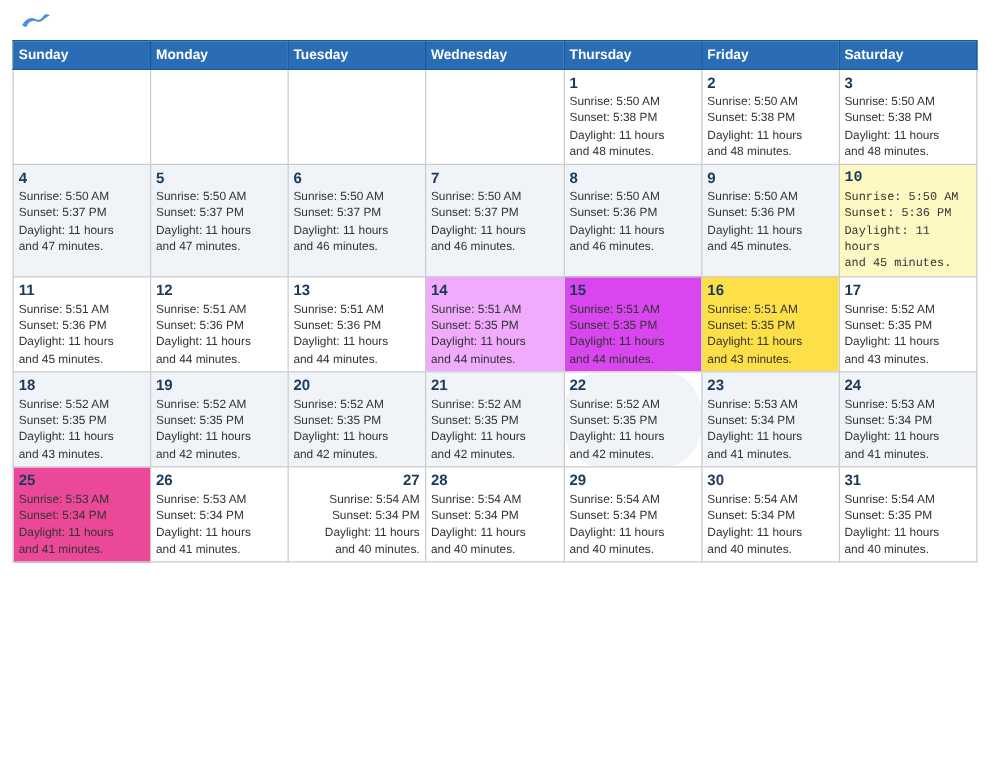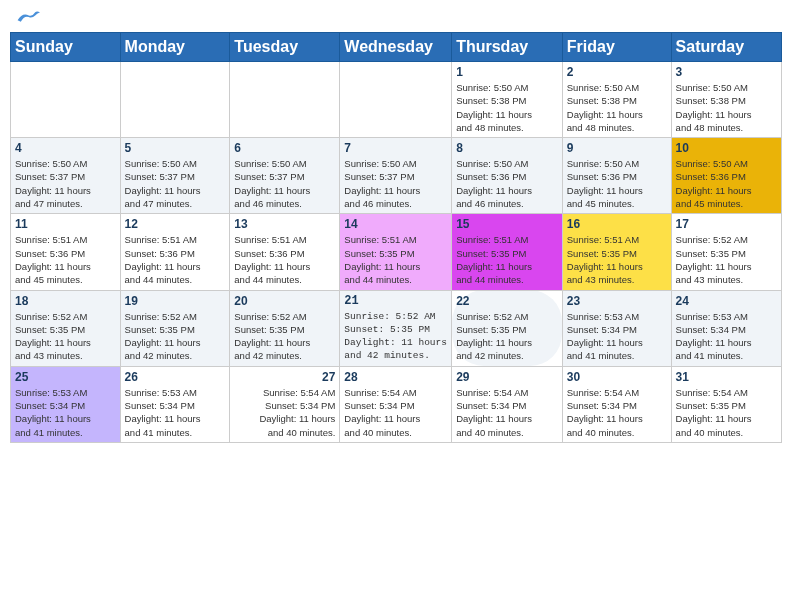--- a/index.html
+++ b/index.html
@@ -51,21 +51,21 @@
       color: #333;
     }
     .calendar {
       width: 100%;
       border-collapse: collapse;
       border: 1px solid #ccc;
     }
     .calendar th {
       background: #2a6db5;
       color: #fff;
-      font-size: 16px;
+      font-size: 11px;
       font-weight: bold;
       padding: 5px 4px;
       text-align: left;
       border: 1px solid #1a5a9a;
     }
     .calendar td {
       border: 1px solid #ccc;
       vertical-align: top;
       padding: 3px 4px;
       width: 113px;
@@ -193,21 +193,21 @@
 Daylight: 11 hours
 and 46 minutes.</div>
         </td>
         <td style="background: rgb(240, 244, 248);">
           <span class="day-num">9</span>
           <div class="day-info" style="white-space: pre-line;">Sunrise: 5:50 AM
 Sunset: 5:36 PM
 Daylight: 11 hours
 and 45 minutes.</div>
         </td>
-        <td style="background: #eab308;">
+        <td style="background: #fef9c3; font-family: Liberation Mono, monospace;">
           <span class="day-num">10</span>
           <div class="day-info" style="white-space: pre-line;">Sunrise: 5:50 AM
 Sunset: 5:36 PM
 Daylight: 11 hours
 and 45 minutes.</div>
         </td>
       </tr>
       <tr>
         <td style="background: rgb(255, 255, 255);">
           <span class="day-num">11</span>
@@ -274,21 +274,21 @@
 Daylight: 11 hours
 and 42 minutes.</div>
         </td>
         <td style="background: rgb(240, 244, 248);">
           <span class="day-num">20</span>
           <div class="day-info" style="white-space: pre-line;">Sunrise: 5:52 AM
 Sunset: 5:35 PM
 Daylight: 11 hours
 and 42 minutes.</div>
         </td>
-        <td style="background: rgb(240, 244, 248); font-family: Liberation Mono, monospace;">
+        <td style="background: rgb(240, 244, 248);">
           <span class="day-num">21</span>
           <div class="day-info" style="white-space: pre-line;">Sunrise: 5:52 AM
 Sunset: 5:35 PM
 Daylight: 11 hours
 and 42 minutes.</div>
         </td>
         <td style="background: rgb(240, 244, 248); border-radius: 32px;">
           <span class="day-num">22</span>
           <div class="day-info" style="white-space: pre-line;">Sunrise: 5:52 AM
 Sunset: 5:35 PM
@@ -304,21 +304,21 @@
         </td>
         <td style="background: rgb(240, 244, 248);">
           <span class="day-num">24</span>
           <div class="day-info" style="white-space: pre-line;">Sunrise: 5:53 AM
 Sunset: 5:34 PM
 Daylight: 11 hours
 and 41 minutes.</div>
         </td>
       </tr>
       <tr>
-        <td style="background: #c4b5fd;">
+        <td style="background: #ec4899;">
           <span class="day-num">25</span>
           <div class="day-info" style="white-space: pre-line;">Sunrise: 5:53 AM
 Sunset: 5:34 PM
 Daylight: 11 hours
 and 41 minutes.</div>
         </td>
         <td style="background: rgb(255, 255, 255);">
           <span class="day-num">26</span>
           <div class="day-info" style="white-space: pre-line;">Sunrise: 5:53 AM
 Sunset: 5:34 PM

